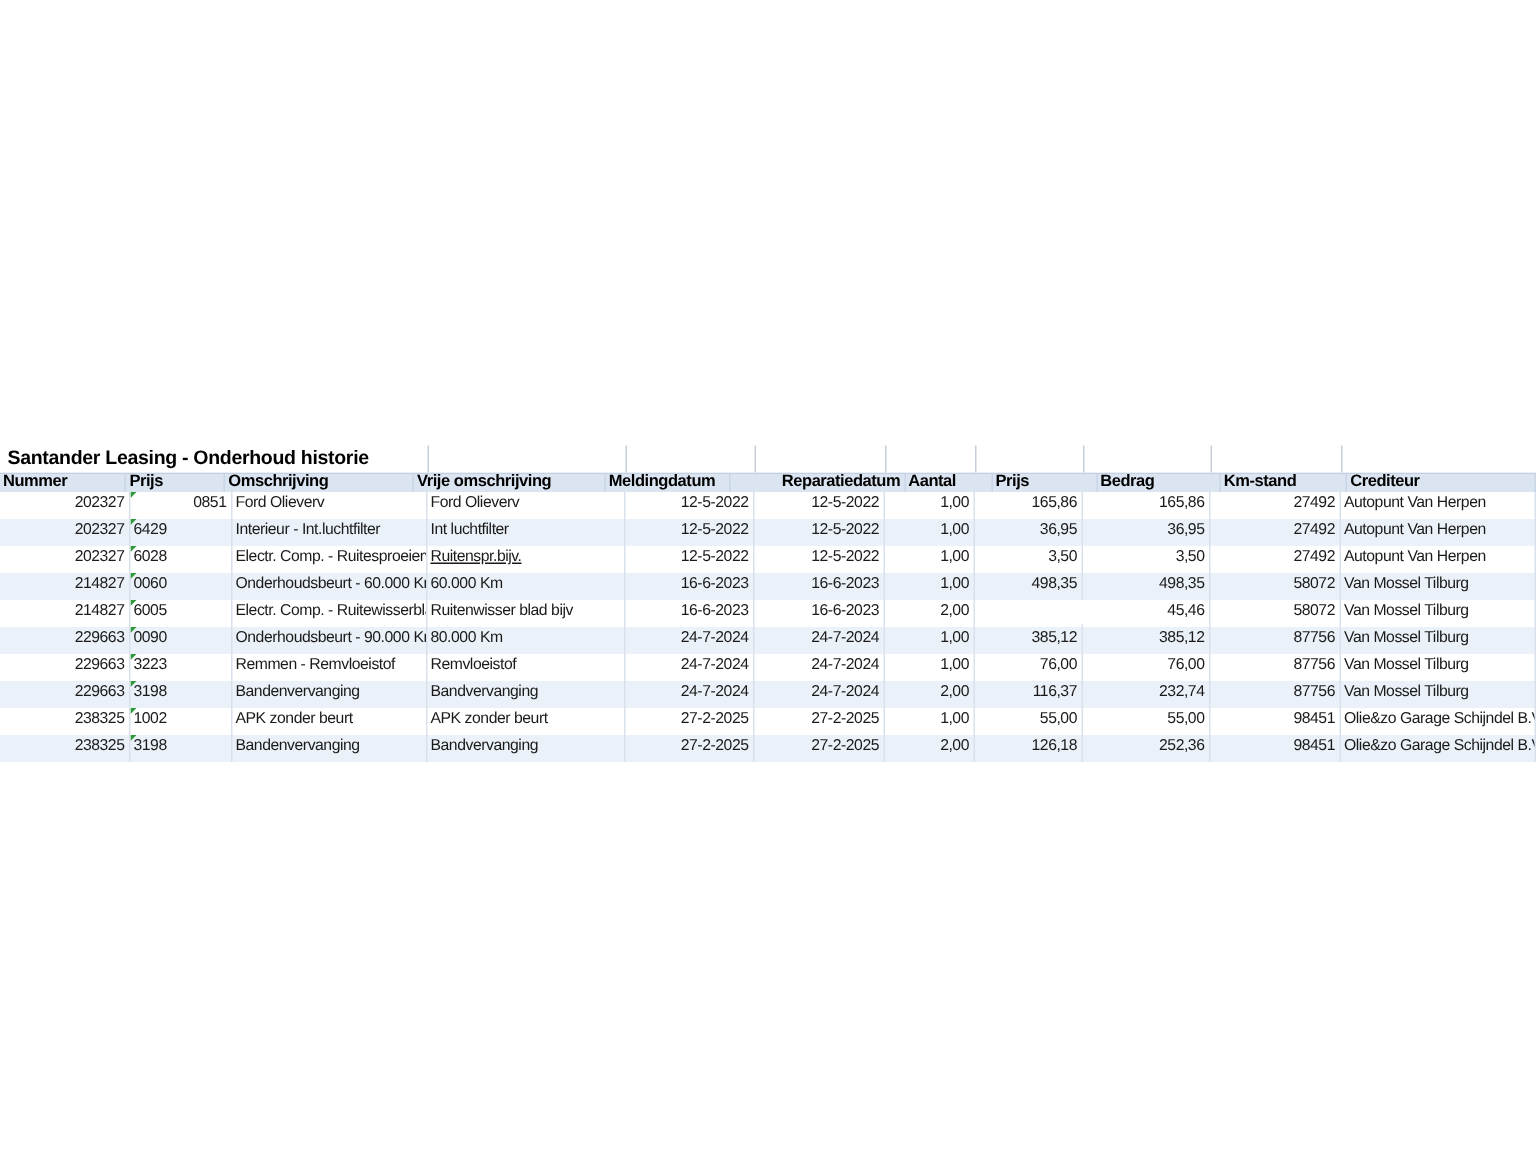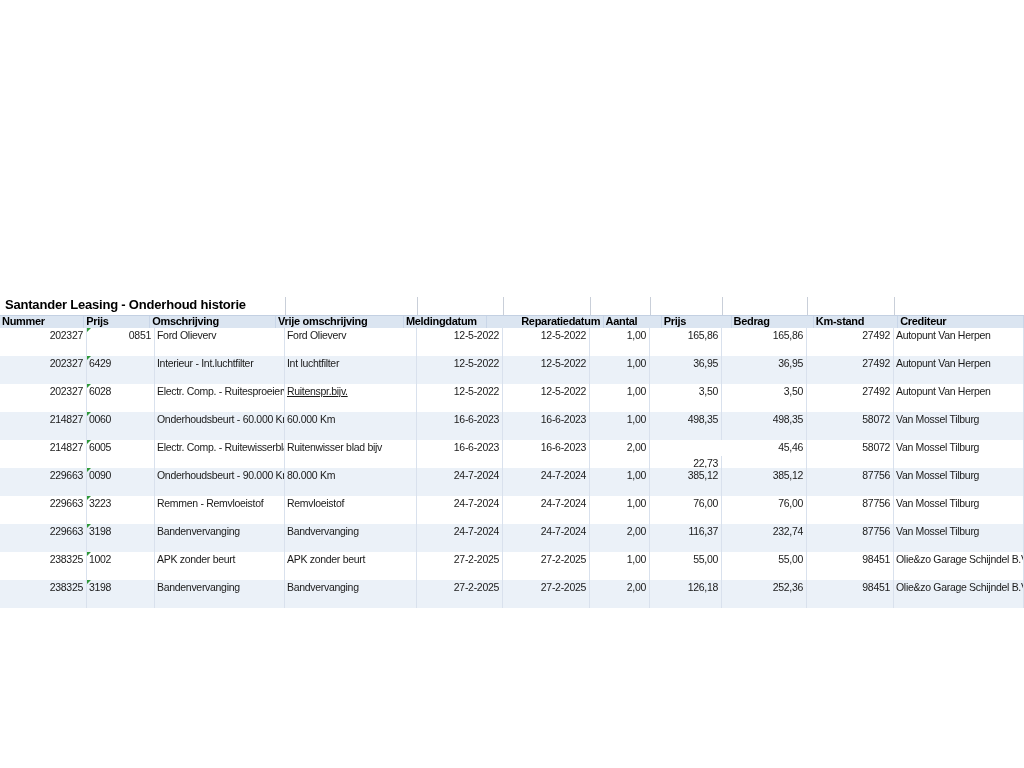--- a/index.html
+++ b/index.html
@@ -26,21 +26,21 @@
   .tgrid-seg{position:absolute;top:1px;width:1px;height:18px;background:var(--title-grid);}
   .hrow{
     display:flex;height:13px;background:var(--header-bg);
     border-top:1px solid var(--header-top);box-sizing:border-box;
   }
   .hcell{
     box-sizing:border-box;border-right:1px solid var(--header-grid);
     font-size:11px;font-weight:bold;color:#000;line-height:11px;
     padding:0 3px 0 2px;overflow:hidden;white-space:nowrap;letter-spacing:-0.3px;
   }
-  .drow{display:flex;height:28px;background:#ffffff;}
+  .drow{display:flex;height:18px;background:#ffffff;}
   .drow.band{background:var(--band-bg);}
   .dcell{
     position:relative;box-sizing:border-box;border-right:1px solid var(--grid);
     font-size:10.5px;color:var(--text);line-height:14.6px;
     padding:0 3px 0 2px;overflow:hidden;white-space:nowrap;letter-spacing:-0.3px;
   }
   .dcell.right{text-align:right;}
   .tri{
     position:absolute;left:0;top:0;width:0;height:0;
     border-top:4px solid var(--green);border-right:4px solid transparent;

